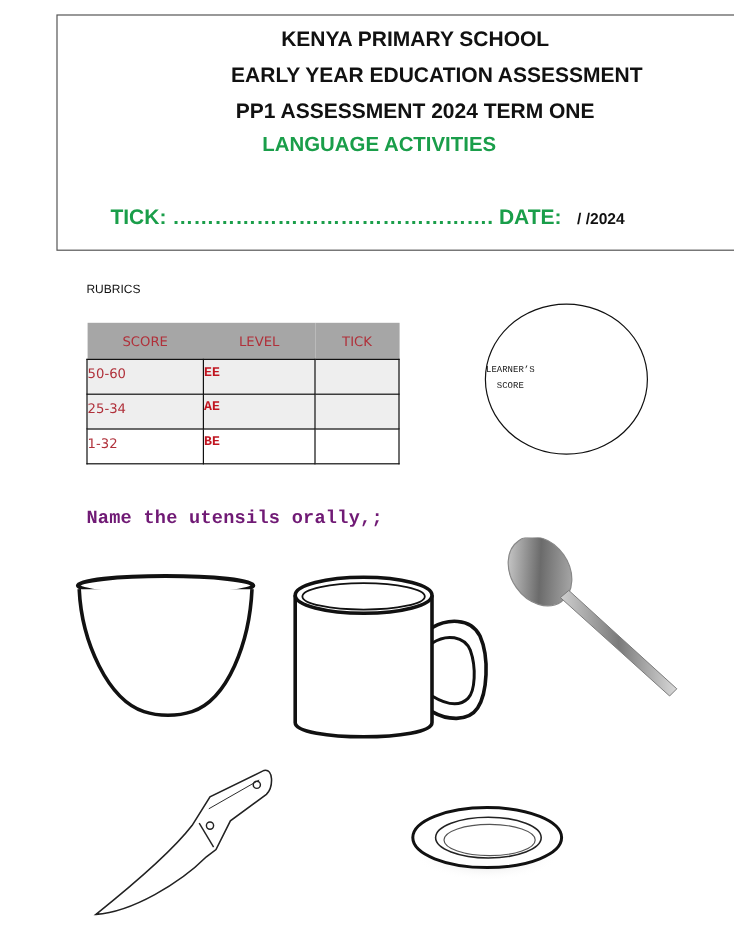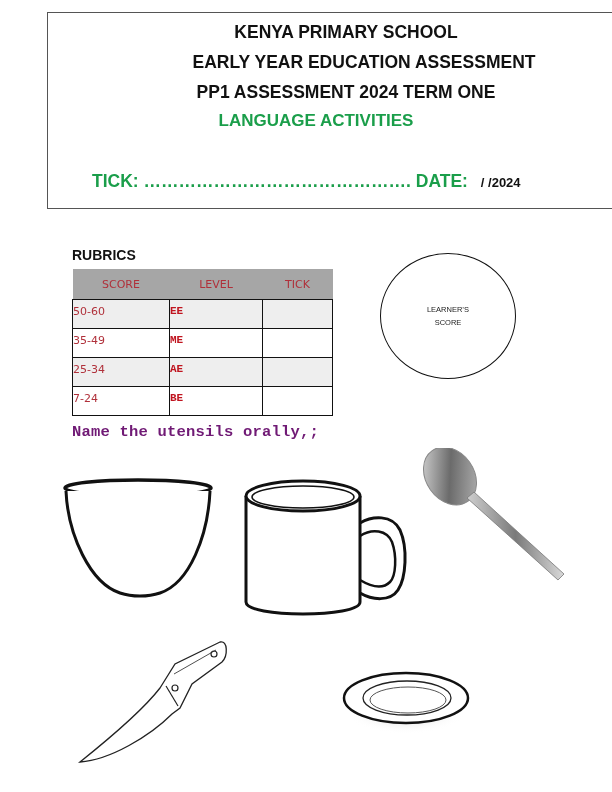--- a/index.html
+++ b/index.html
@@ -5,28 +5,28 @@
   html, body { margin:0; padding:0; }
   body { width:612px; height:792px; background:#ffffff; position:relative; overflow:hidden; font-family:"Liberation Sans", sans-serif; }
   .header-box { position:absolute; left:47px; top:12px; width:580px; height:197px; border:1.5px solid #555; box-sizing:border-box; }
   .h-line { position:absolute; left:0; width:612px; text-align:center; font-family:"Liberation Sans", sans-serif; font-weight:bold; color:#111; font-size:17.5px; }
   .l1 { top:22px; left:40px; }
   .l2 { top:52px; left:58px; }
   .l3 { top:82px; left:40px; }
   .l4 { top:111px; left:10px; color:#1a9e4a; font-size:17px; }
   .name-line { position:absolute; top:171px; left:92px; font-weight:bold; font-size:17.5px; color:#1a9e4a; white-space:nowrap; }
   .name-line .date-val { color:#111; font-size:13px; margin-left:8px;text-align:center; }
-  .rubrics-title { position:absolute; left:72px; top:236px; font-weight:bold; font-size:14px; color:#111;margin-top:11px; }
+  .rubrics-title { position:absolute; left:72px; top:236px; font-weight:normal; font-size:10px; color:#111; }
   table.rubric { position:absolute; left:72px; top:269px; border-collapse:collapse; font-family:"DejaVu Sans", sans-serif; font-size:11px; }
   table.rubric th { background:#a6a6a6; color:#b0303a; font-weight:normal; height:30px; border:none; text-align:center; padding:0; }
   table.rubric td { border:1px solid #111; height:29px; color:#b0303a; padding:0; vertical-align:top; padding-top:5px; box-sizing:border-box; }
   table.rubric tr.shade td { background:#eeeeee; }
   table.rubric td.lvl { font-weight:bold; color:#c0141f; font-family:Liberation Mono, monospace; font-size:11px; }
   .c1 { width:97px; } .c2 { width:93px; } .c3 { width:70px; }
-  .score-circle { position:absolute; left:380px; top:253px; width:136px; height:126px; border:1.2px solid #111; border-radius:50%; box-sizing:border-box; display:flex; align-items:center; justify-content:center; text-align:center; font-size:7.5px; color:#222; line-height:13px; }
+  .score-circle { position:absolute; left:404px; top:253px; width:136px; height:126px; border:1.2px solid #111; border-radius:50%; box-sizing:border-box; display:flex; align-items:center; text-align:center; font-size:7.5px; color:#222; line-height:13px;font-family:Liberation Mono, monospace; }
   .instruction { position:absolute; left:72px; top:423px; font-weight:bold; font-size:15.5px; color:#701a75; font-family:Liberation Mono, monospace; letter-spacing:0.2px; }
   .pic { position:absolute; }
 </style>
 </head>
 <body>
 
 <div class="header-box"></div>
 <div class="h-line l1">KENYA PRIMARY SCHOOL</div>
 <div class="h-line l2">EARLY YEAR EDUCATION ASSESSMENT</div>
 <div class="h-line l3">PP1 ASSESSMENT 2024 TERM ONE</div>
@@ -43,32 +43,27 @@
       <tr>
     <th class="c1">SCORE</th>
     <th class="c2">LEVEL</th>
     <th class="c3">TICK</th>
   </tr>
   <tr class="shade">
     <td>50-60</td>
     <td class="lvl">EE</td>
     <td></td>
   </tr>
-  <tr>
-    <td>35-49</td>
-    <td class="lvl">ME</td>
-    <td></td>
-  </tr>
   <tr class="shade">
     <td>25-34</td>
     <td class="lvl">AE</td>
     <td></td>
   </tr>
   <tr>
-    <td>7-24</td>
+    <td>1-32</td>
     <td class="lvl">BE</td>
     <td></td>
   </tr>
 </tbody>
   </table>
 
 <div class="score-circle">
   <div>
     <div>LEARNER’S</div>
     <div>SCORE</div>

